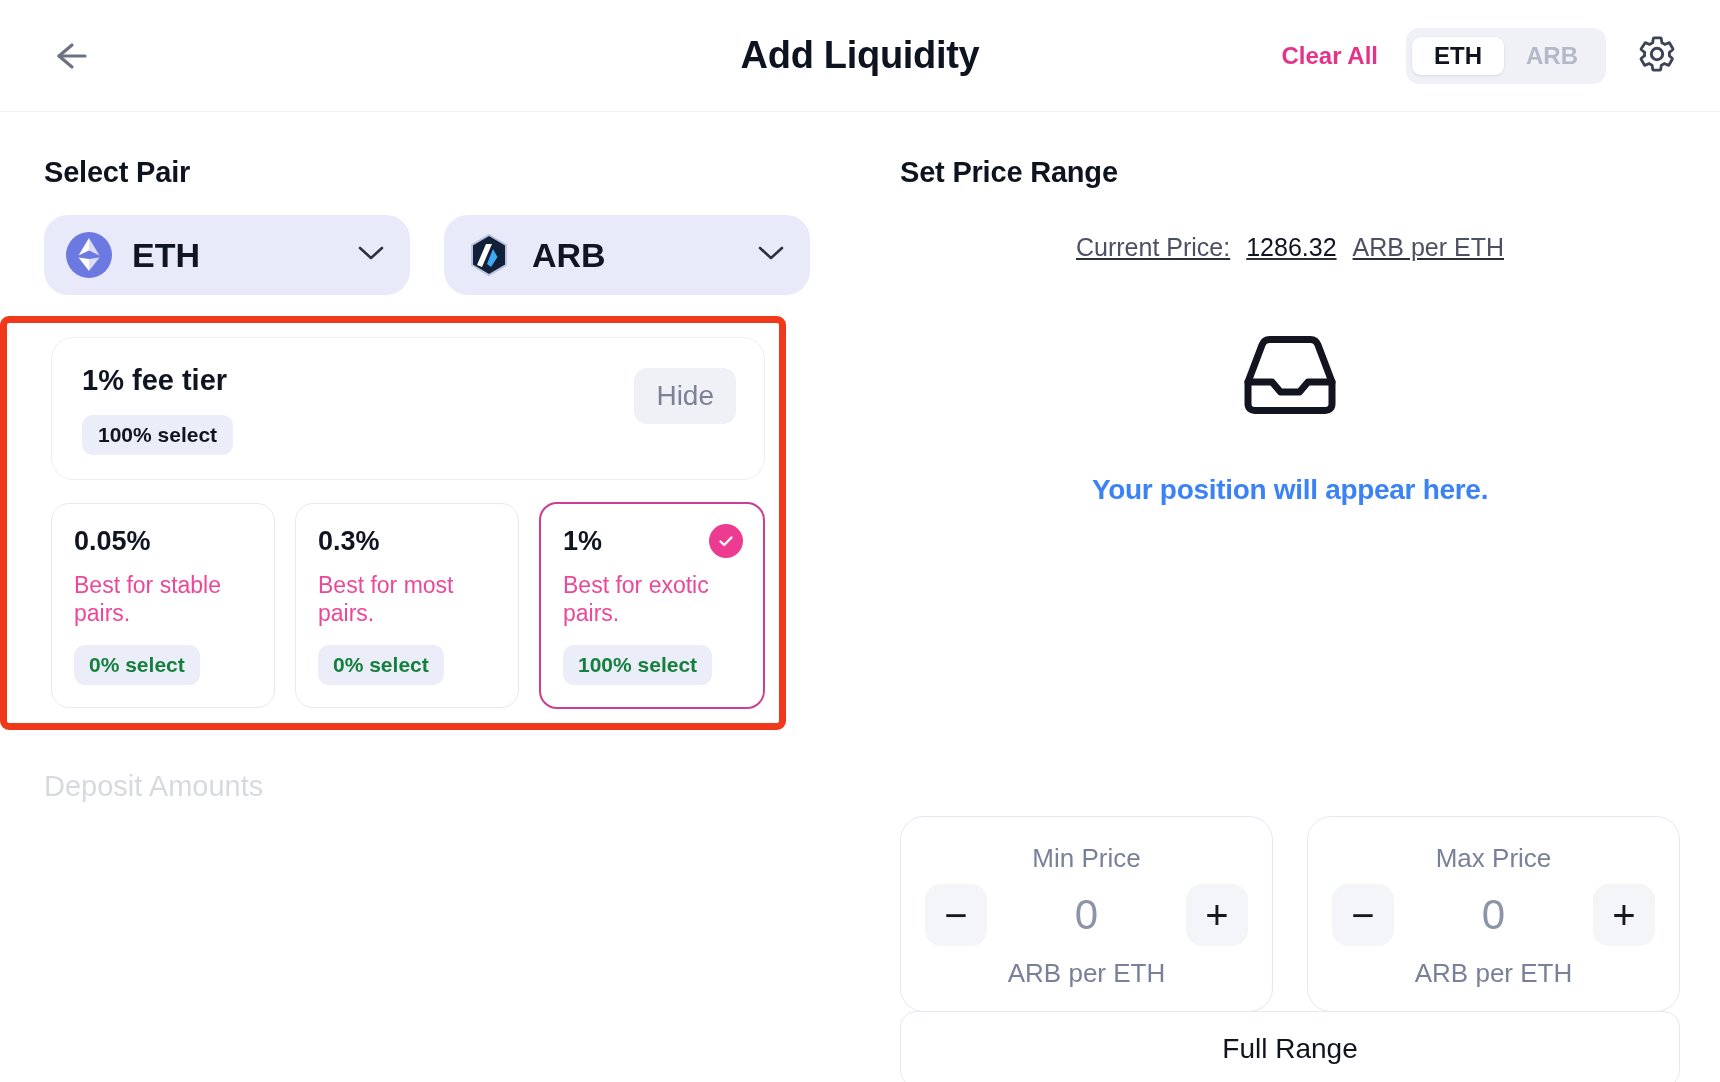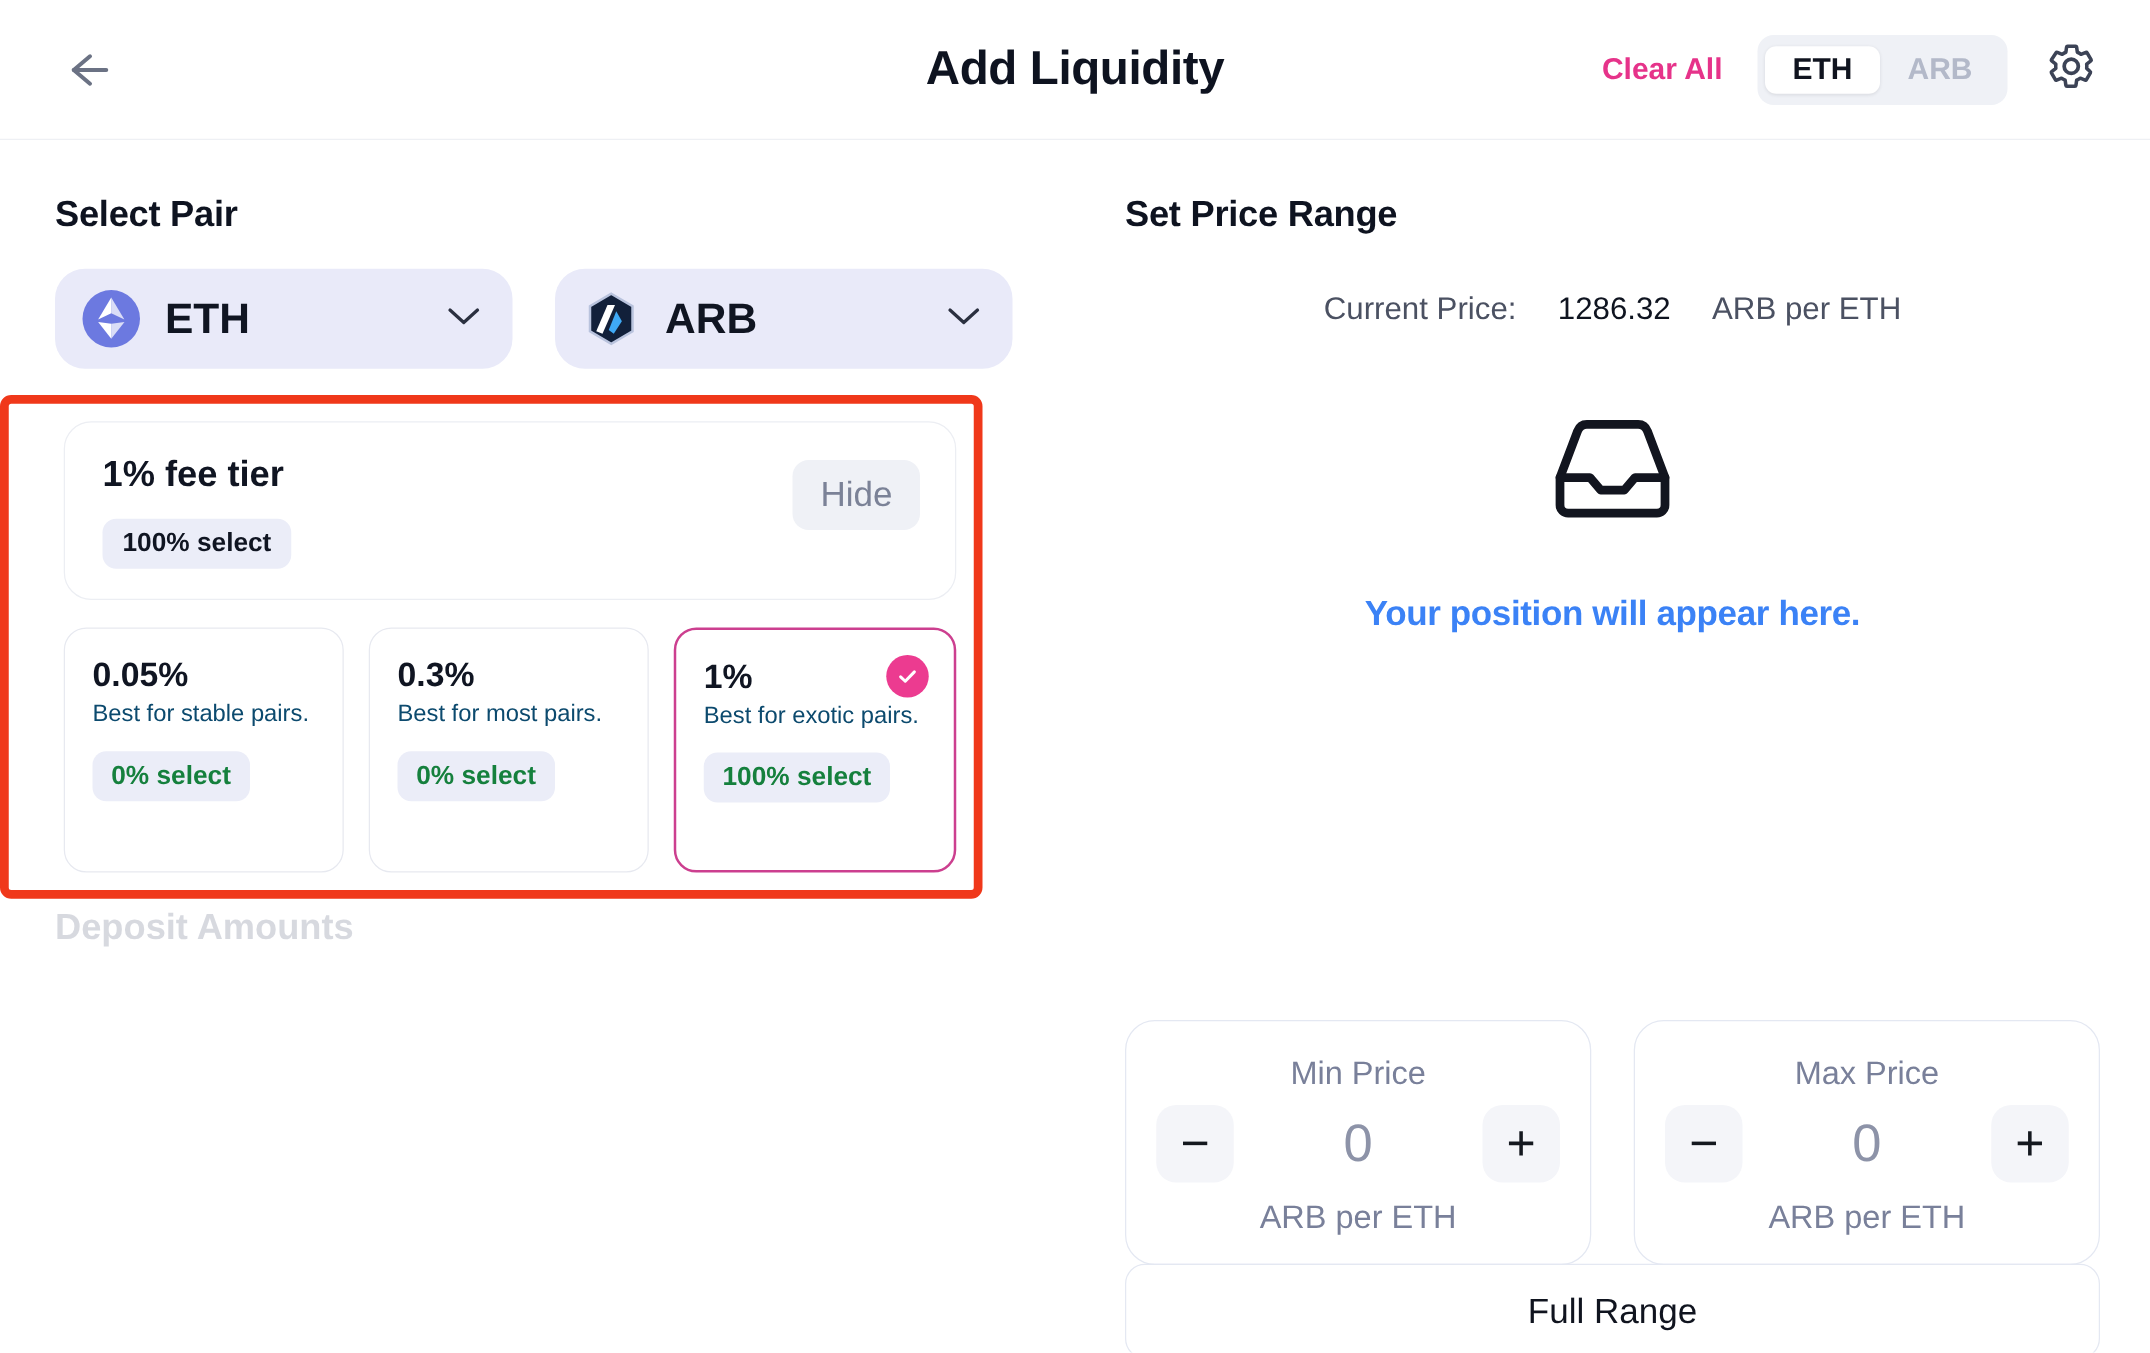--- a/index.html
+++ b/index.html
@@ -154,22 +154,22 @@
     border-radius: 18px;
     padding: 22px 20px 22px 22px;
     position: relative;
     background: #fff;
     cursor: pointer;
     min-height: 196px;
   }
   .tier-card.selected { border: 2px solid #cc3f8f; }
   .tier-pct { font-size: 27px; font-weight: 700; color: #101522; }
   .tier-desc {
-    margin-top: 4px;
-    font-size: 19px; color: #0c4a6e; line-height: 1.22;
+    margin-top: 14px;
+    font-size: 23px; color: #ec4899; line-height: 1.22;
   }
   .tier-badge {
     display: inline-block;
     margin-top: 18px;
     background: #ebedf8;
     border-radius: 11px;
     padding: 8px 15px;
     font-size: 21px; font-weight: 700; color: #15803d;
   }
   .check-circle {
@@ -181,22 +181,23 @@
     display: flex; align-items: center; justify-content: center;
   }
 
   
   .deposit {
     position: absolute;
     top: 570px; left: 0; width: 760px;
     opacity: 0.30;
   }
   .deposit-title {
-    font-size: 29px; font-weight: 700; color: #6d7policy;
+    font-size: 29px; font-weight: 400; color: #6d7policy;
     color: #7d8499;
+    margin-top: 44px;
   }
   .deposit-box {
     margin-top: 22px;
     background: #fbfbfd;
     border-radius: 26px;
     padding: 30px 30px 26px 30px;
     height: 190px;
   }
   .deposit-top { display: flex; align-items: center; }
   .deposit-amount { font-size: 50px; color: #b9bdca; }
@@ -212,22 +213,22 @@
   .deposit-balance {
     margin-top: 26px;
     display: flex; justify-content: flex-end; align-items: baseline; gap: 22px;
     font-size: 25px; color: #a5abbb;
   }
   .max-link { color: #f4a8c8; font-weight: 700; font-size: 23px; cursor: pointer; }
 
   
   .price-line {
     margin-top: 44px;
-    display: flex; justify-content: center; align-items: baseline; gap: 33px;
-    font-size: 25px; color: #2a2f3d;
+    display: flex; justify-content: center; align-items: baseline; gap: 16px;
+    font-size: 25px; color: #2a2f3d; text-decoration: underline;
   }
   .price-label { color: #4b5162; }
   .price-value { color: #0f1420; font-weight: 500; }
   .price-unit { color: #4b5162; }
 
   .empty-state {
     margin-top: 70px;
     display: flex; flex-direction: column; align-items: center;
   }
   .empty-text {

